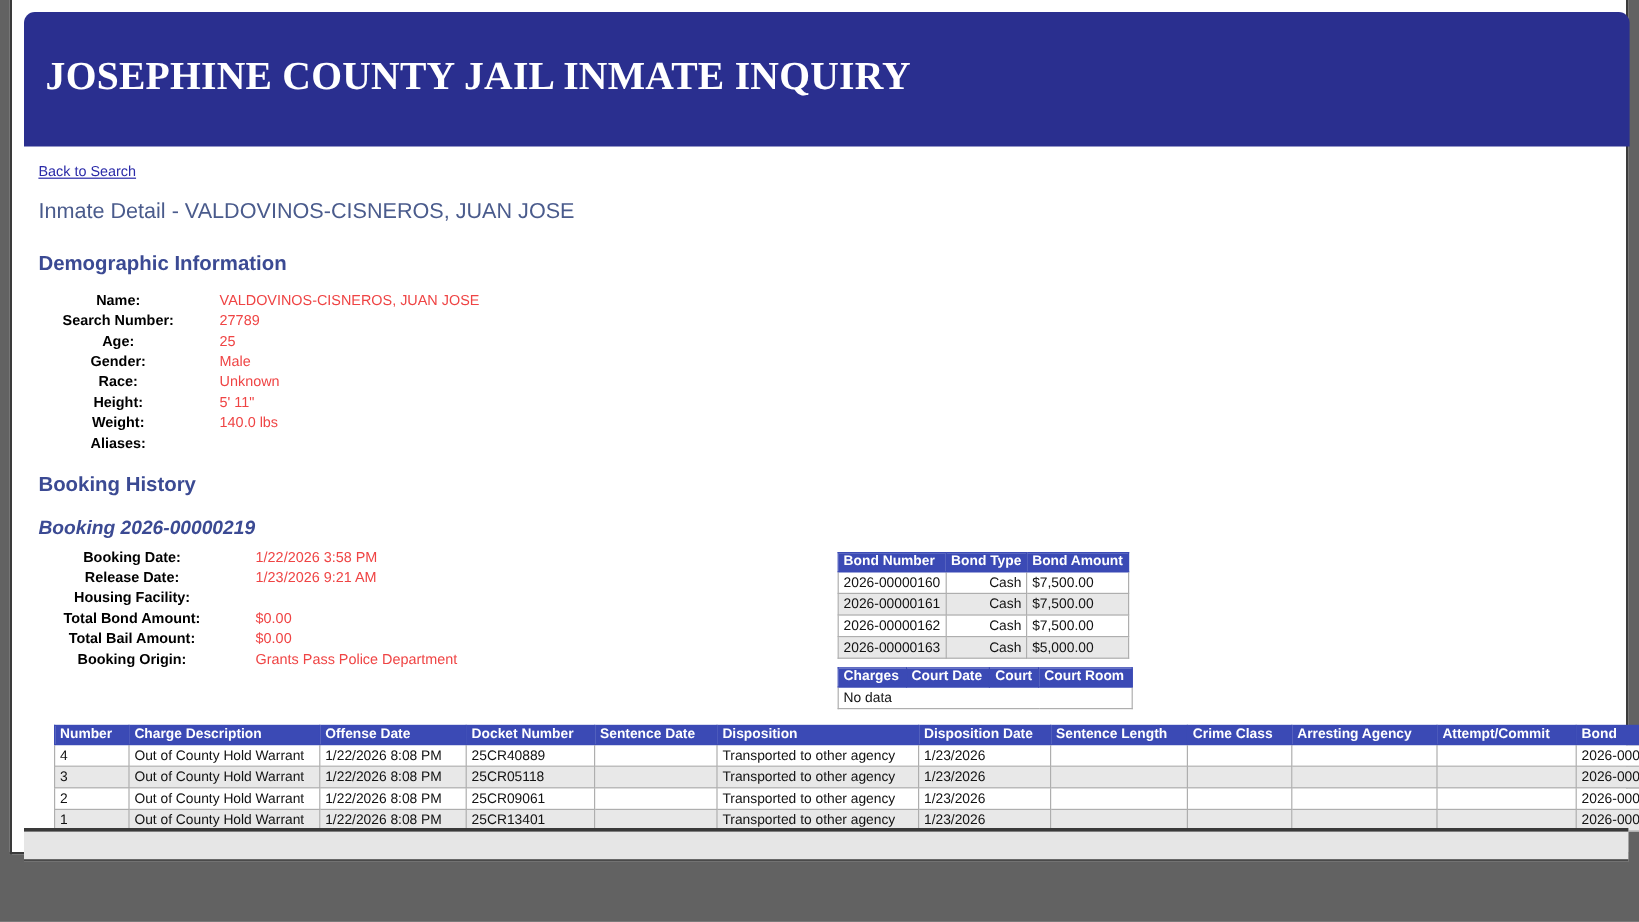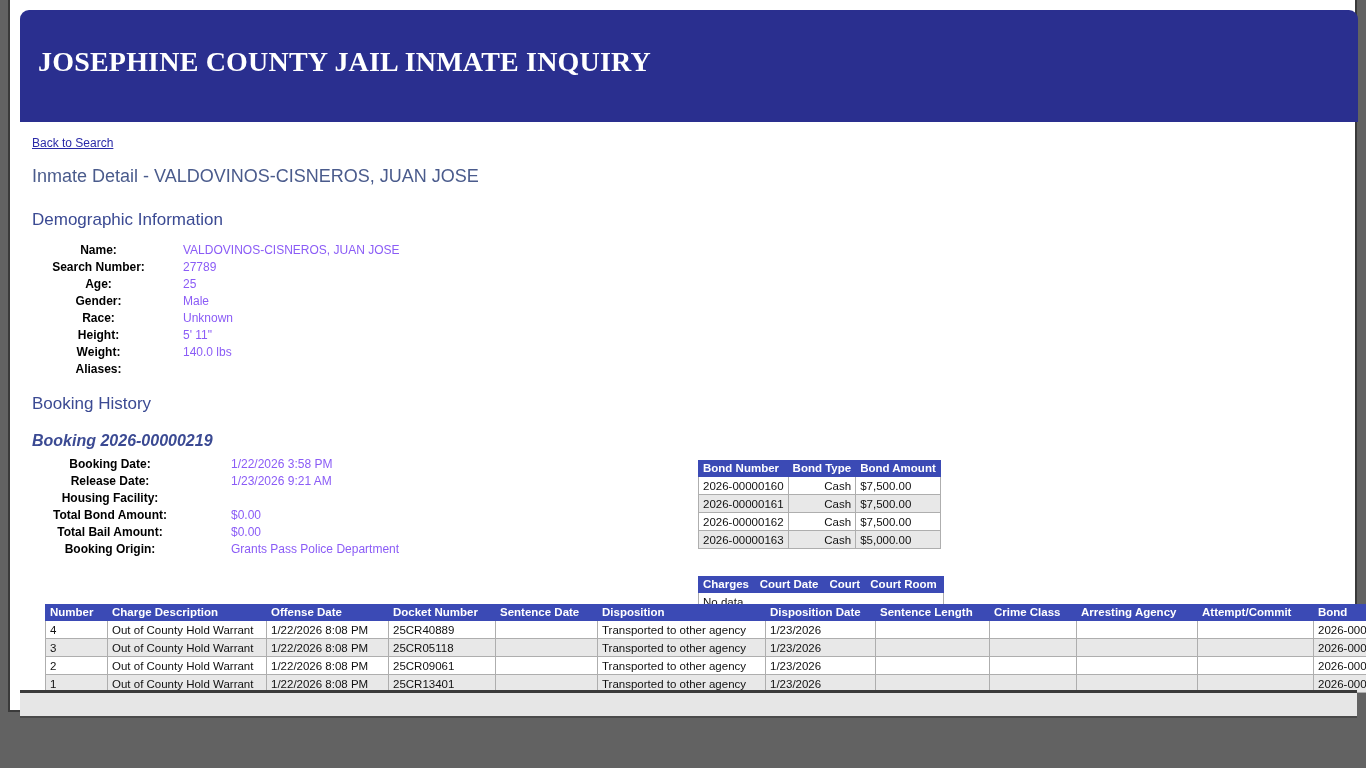--- a/index.html
+++ b/index.html
@@ -49,21 +49,21 @@
     box-sizing: border-box;
   }
 
   .banner-title {
     position: absolute;
     left: 18px;
     top: 36px;
     color: #ffffff;
     font-family: "Liberation Serif", serif;
     font-weight: bold;
-    font-size: 28px;
+    font-size: 33px;
     letter-spacing: 0.2px;
     white-space: nowrap;
   }
 
   .content {
     position: absolute;
     left: 10px;
     top: 122px;
     width: 1338px;
     background: #ffffff;
@@ -86,21 +86,21 @@
     font-size: 18px;
     color: #4a5b8c;
     font-weight: normal;
     white-space: nowrap;
   }
 
   .section-heading {
     position: absolute;
     left: 12px;
     font-size: 17px;
-    font-weight: normal;
+    font-weight: bold;
     color: #3b4a93;
     white-space: nowrap;
   }
   .section-heading.demographic { top: 88px; }
   .section-heading.booking-history { top: 272px; }
 
   .booking-number {
     position: absolute;
     left: 12px;
     top: 310px;
@@ -129,26 +129,26 @@
   .field-label {
     position: absolute;
     top: 0;
     text-align: center;
     font-weight: bold;
     color: #000000;
   }
   .field-value {
     position: absolute;
     top: 0;
-    color: #8b5cf6;
+    color: #ef4444;
   }
   .field-list.demographic .field-label { left: 0px;  width: 157px; }
   .field-list.demographic .field-value { left: 163px; }
   .field-list.booking .field-label { left: 0px;  width: 180px; }
-  .field-list.booking .field-value { left: 193px; margin-left: 18px; }
+  .field-list.booking .field-value { left: 193px; }
 
   
   table.grid {
     border-collapse: collapse;
     font-size: 11.5px;
     color: #111111;
     border: 1px solid #9a9a9a;
   }
   table.grid th {
     background: #3b4ab5;
@@ -176,21 +176,20 @@
     top: 338px;
   }
   .bond-table-wrap table.grid { width: 230px; }
   .bond-table-wrap table.grid td:nth-child(1) { width: 94px; }
   .bond-table-wrap table.grid td:nth-child(2) { width: 66px; text-align: right; }
 
   .court-table-wrap {
     position: absolute;
     left: 678px;
     top: 434px;
-    margin-top: 20px;
   }
   .court-table-wrap table.grid { width: 246px; }
   .court-table-wrap td.nodata { }
 
   .charges-table-wrap {
     position: absolute;
     left: 25px;
     top: 482px;
   }
   .charges-table-wrap table.grid {

